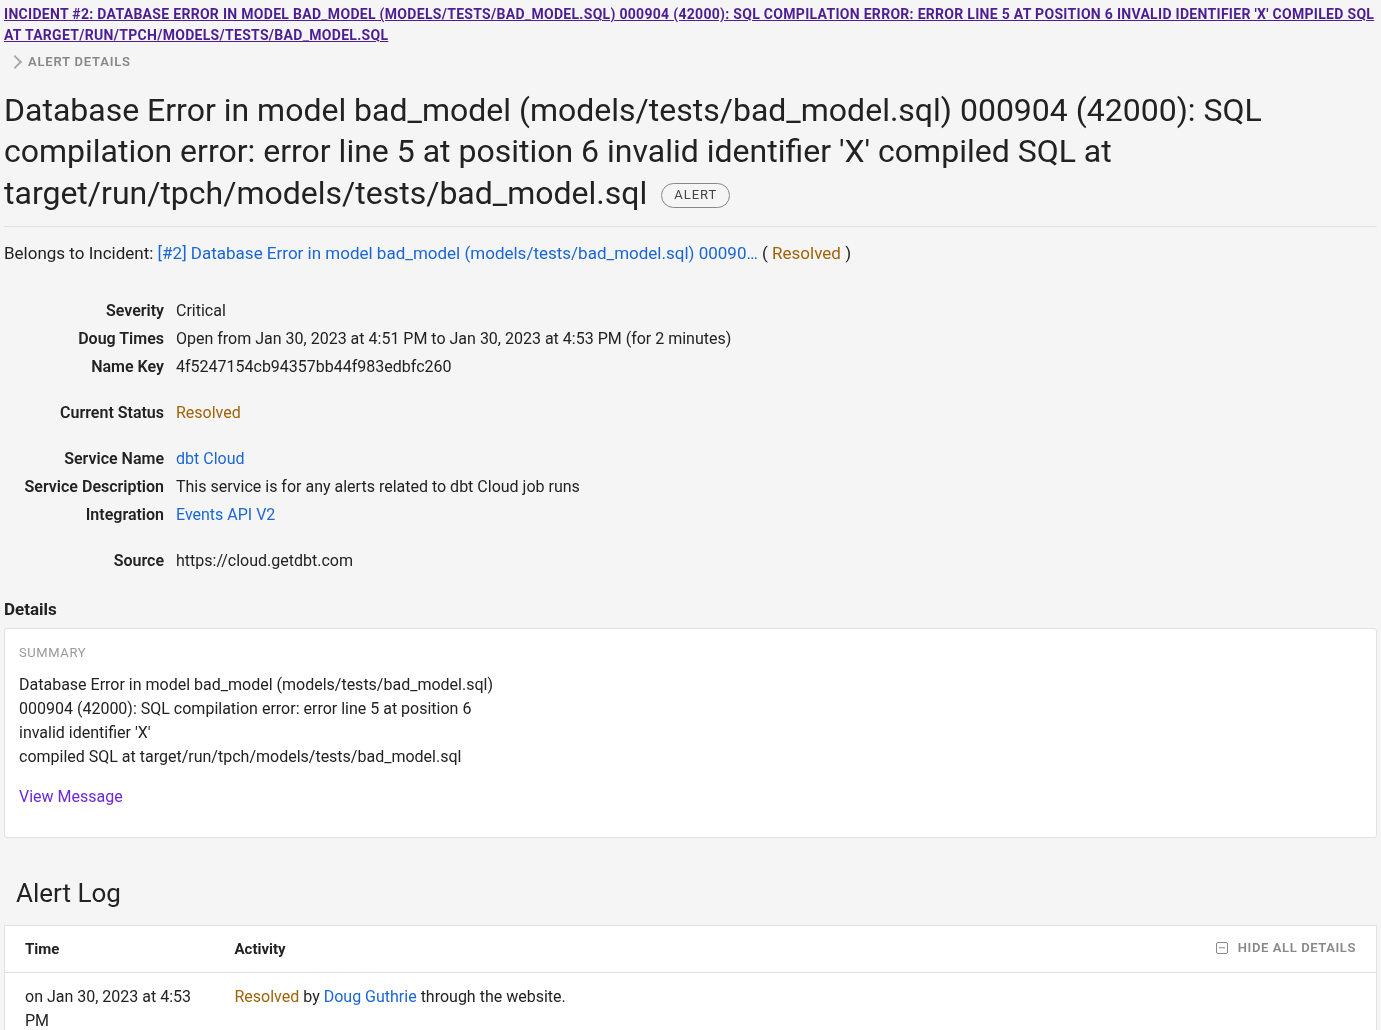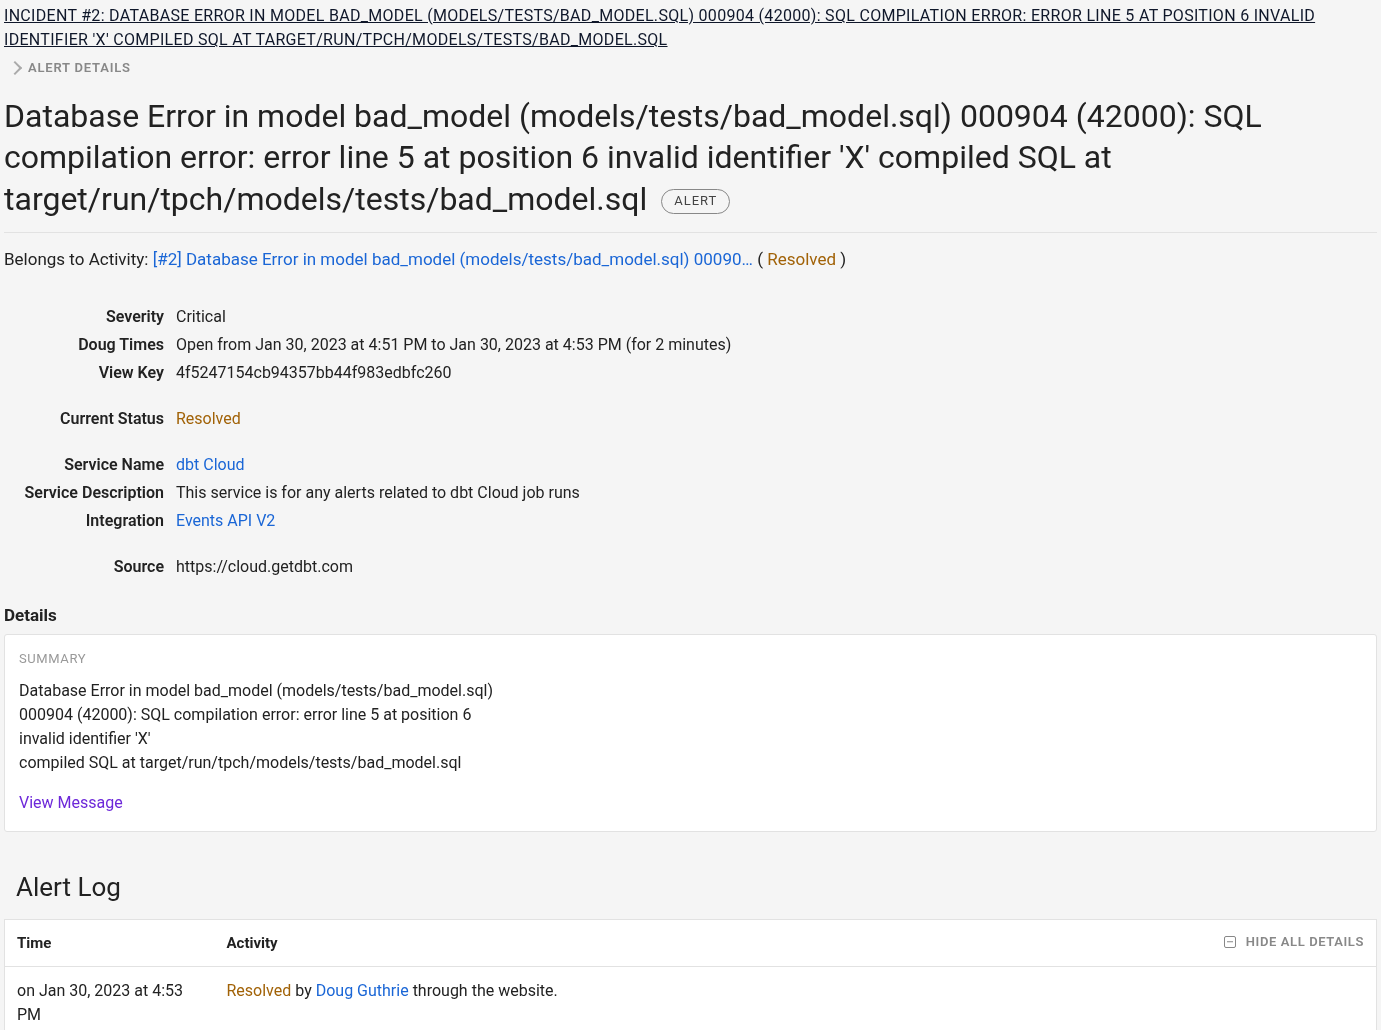--- a/index.html
+++ b/index.html
@@ -8,25 +8,25 @@
   background: #f5f5f5;
   color: #222;
   font-size: 16px;
   line-height: 1.5;
   padding: 4px;
 }
 a, .link { color: #1a66d6; text-decoration: none; cursor: pointer; }
 .resolved { color: #a16207; }
 
 .breadcrumb-link {
-  color: #0f172a;
+  color: #4c1d95;
   text-decoration: underline;
   text-transform: uppercase;
-  font-weight: 400;
-  font-size: 16px;
+  font-weight: 700;
+  font-size: 14px;
   letter-spacing: 0.3px;
   display: block;
   line-height: 1.5;
 }
 
 .sub-breadcrumb {
   display: flex;
   align-items: center;
   gap: 8px;
   margin-top: 6px;
@@ -87,21 +87,21 @@
   margin-bottom: 24px;
 }
 .meta-label { text-align: right; font-weight: 600; }
 .meta-spacer { grid-column: 1 / -1; height: 14px; }
 
 .details-heading { font-weight: 700; font-size: 17px; margin-bottom: 6px; }
 .details-box {
   background: #fff;
   border: 1px solid #e2e2e2;
   border-radius: 3px;
-  padding: 14px 14px 16px 14px;
+  padding: 14px 14px 28px 14px;
 }
 .summary-label {
   color: #999;
   font-size: 13px;
   letter-spacing: 0.6px;
   margin-bottom: 10px;
   text-transform: uppercase;
 }
 .details-body { white-space: pre-line; font-size: 16px; margin-bottom: 16px; }
 .view-message { color: #6d28d9; font-size: 16px; cursor: pointer; margin-top: 48px; }
@@ -110,21 +110,21 @@
 
 .log-table {
   width: 100%;
   background: #fff;
   border: 1px solid #e2e2e2;
   border-collapse: collapse;
   font-size: 16px;
 }
 .log-table th, .log-table td {
   border-bottom: 1px solid #e2e2e2;
-  padding: 12px 12px;
+  padding: 12px 20px;
   text-align: left;
   vertical-align: top;
 }
 .log-table th { font-weight: 700; font-size: 15px; }
 .log-table th.col-time { width: 210px; }
 .hide-all {
   float: right;
   color: #888;
   font-size: 13px;
   letter-spacing: 0.6px;
@@ -166,35 +166,35 @@
 <div class="title-row">
   <h1 class="page-title">
     <span>Database Error in model bad_model (models/tests/bad_model.sql) 000904 (42000): SQL compilation error: error line 5 at position 6 invalid identifier 'X' compiled SQL at target/run/tpch/models/tests/bad_model.sql</span>
     <span class="alert-badge">ALERT</span>
   </h1>
 </div>
 
 <hr class="sep">
 
 <div class="belongs">
-  <span>Belongs to Activity:</span>
+  <span>Belongs to Incident:</span>
   <a class="link">[#2] Database Error in model bad_model (models/tests/bad_model.sql) 00090…</a>
   <span>(</span>
   <span class="resolved">Resolved</span>
   <span>)</span>
 </div>
 
 <div class="meta-grid">
   <div class="meta-label">Severity</div>
   <div>Critical</div>
 
   <div class="meta-label">Doug Times</div>
   <div>Open from Jan 30, 2023 at 4:51 PM to Jan 30, 2023 at 4:53 PM (for 2 minutes)</div>
 
-  <div class="meta-label">View Key</div>
+  <div class="meta-label">Name Key</div>
   <div>4f5247154cb94357bb44f983edbfc260</div>
 
   <div class="meta-spacer"></div>
 
   <div class="meta-label">Current Status</div>
   <div class="resolved">Resolved</div>
 
   <div class="meta-spacer"></div>
 
   <div class="meta-label">Service Name</div>

